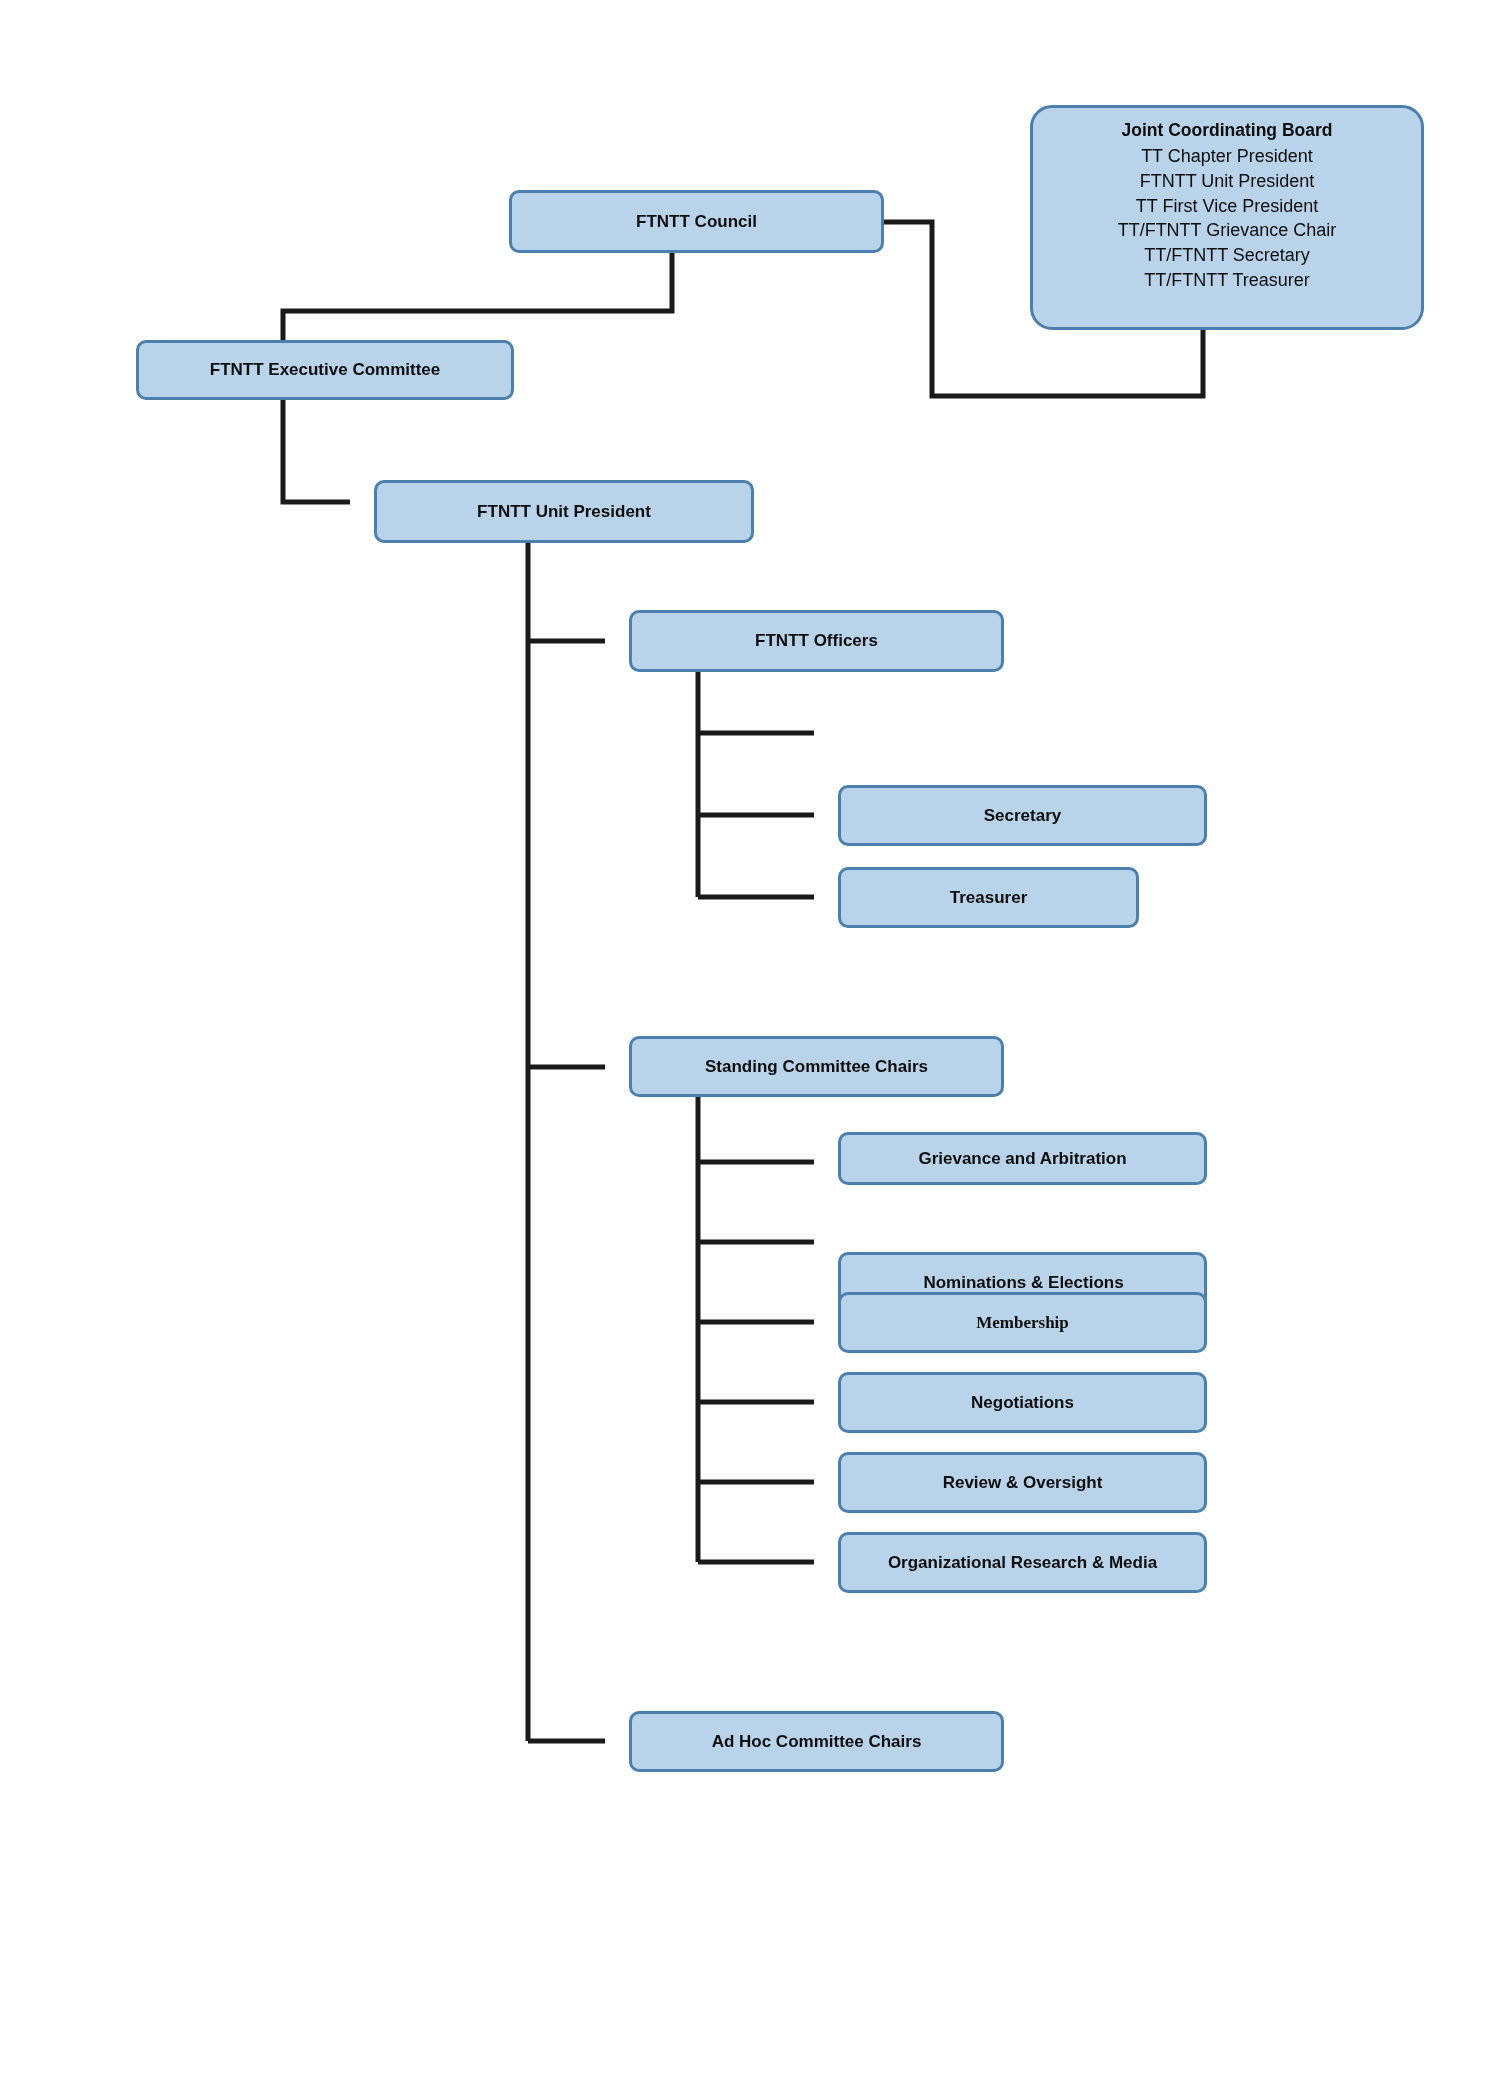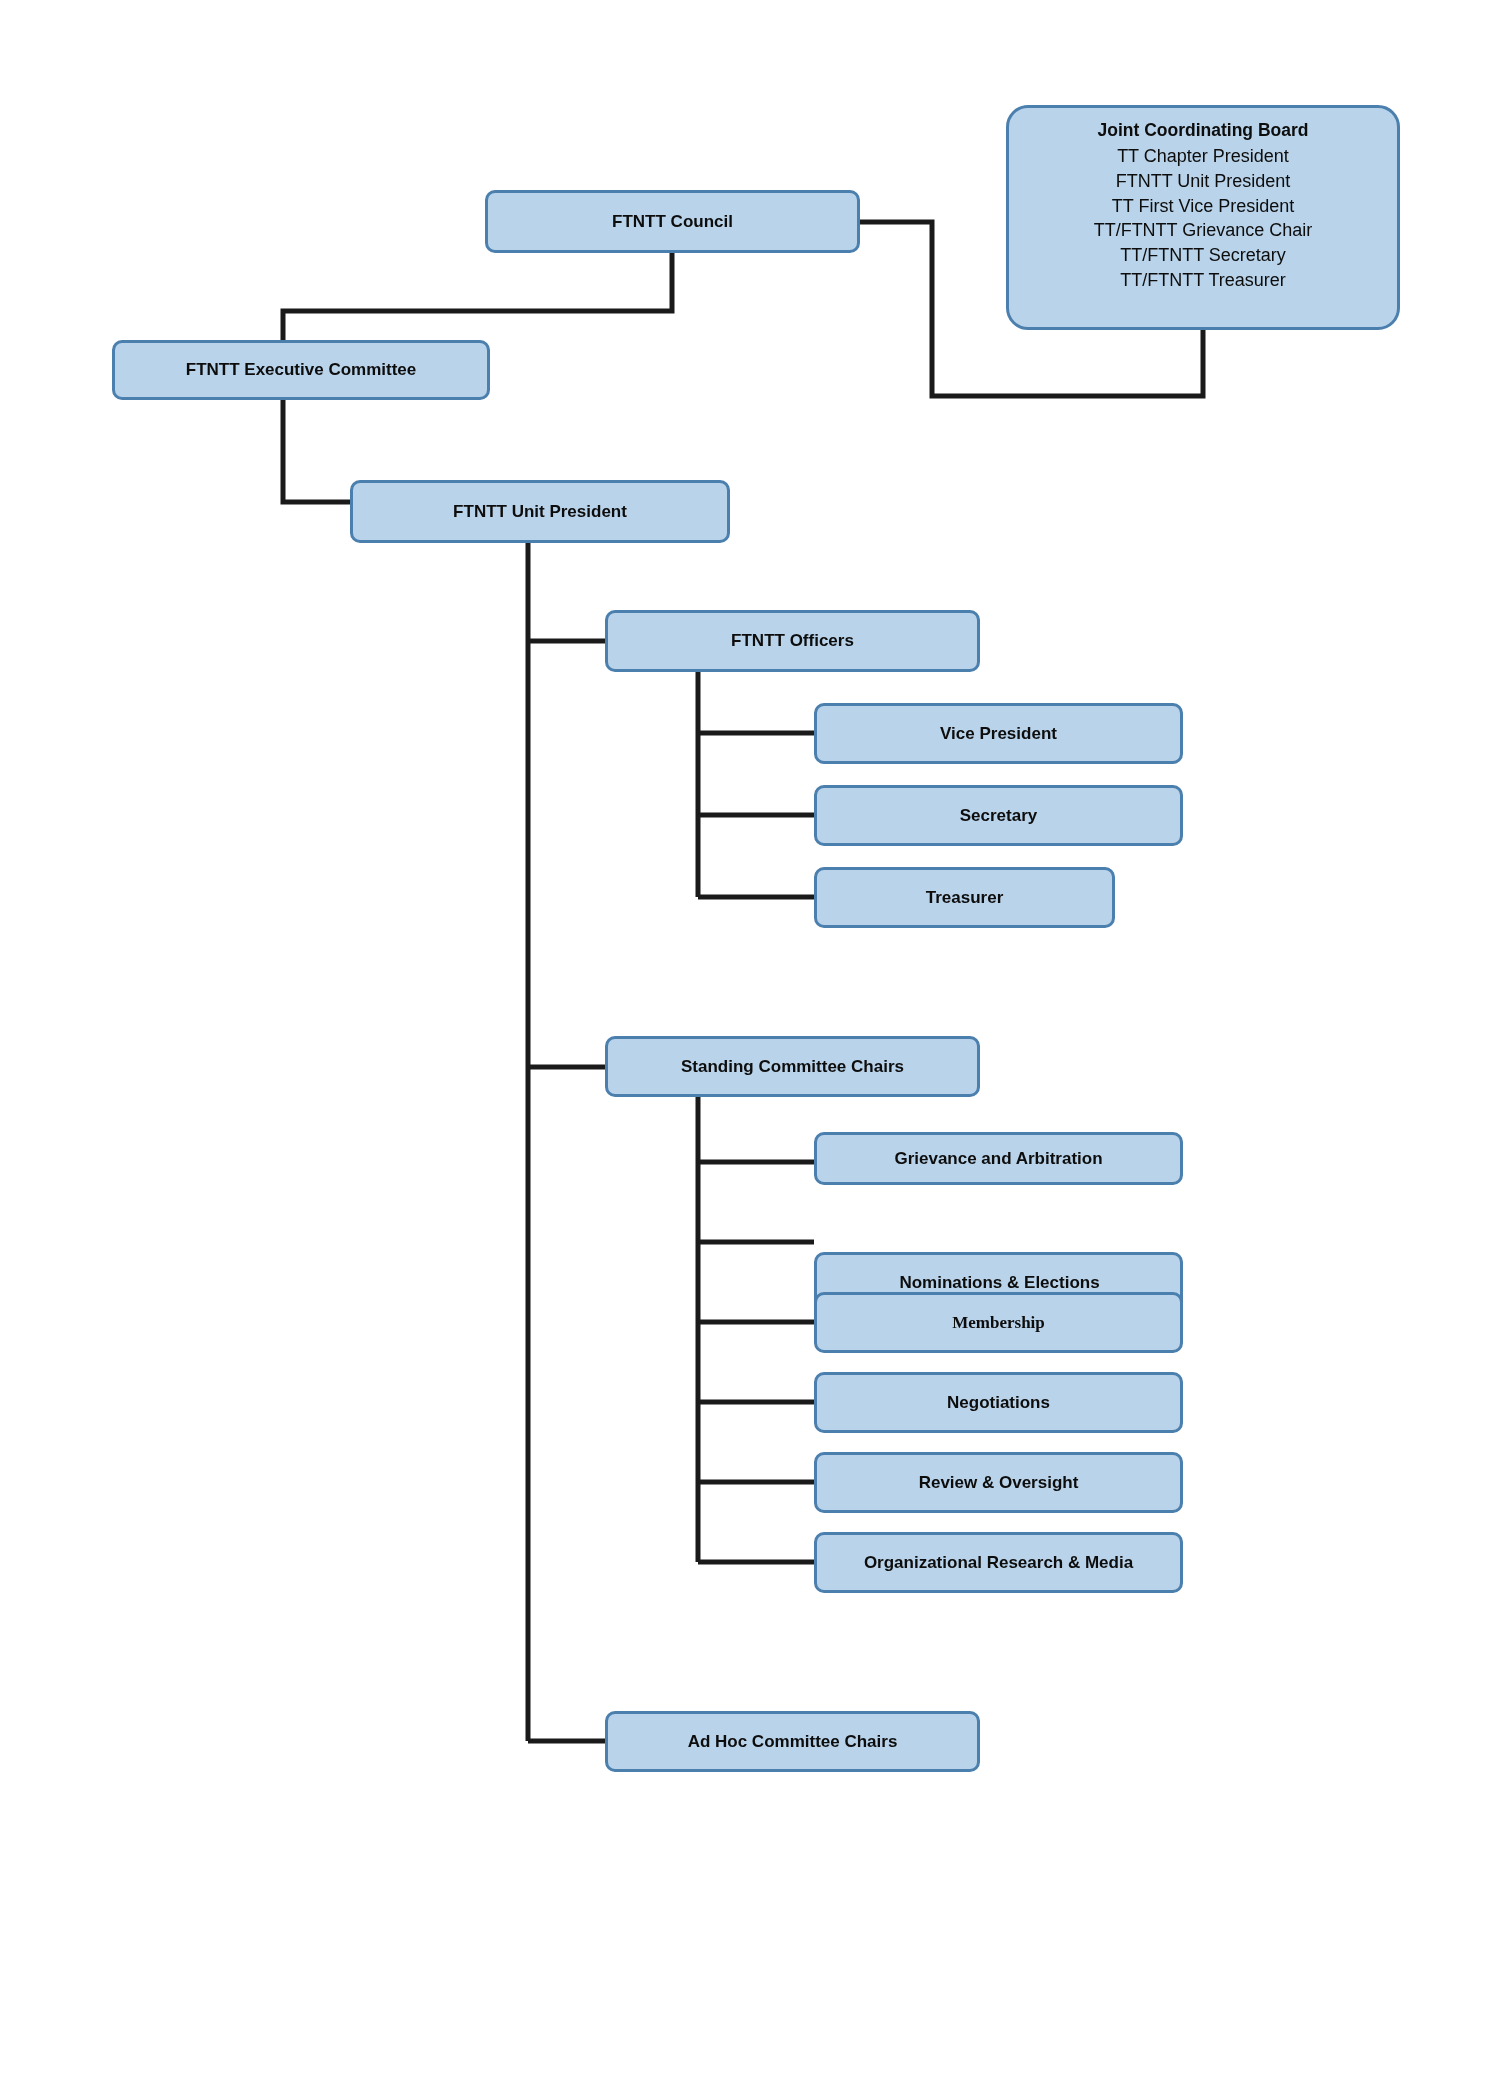--- a/index.html
+++ b/index.html
@@ -36,20 +36,21 @@
     display: flex;
     align-items: center;
     justify-content: center;
     text-align: center;
     color: #0d0d0d;
     font-family: "Liberation Sans", sans-serif;
     font-size: 17px;
     font-weight: bold;
     line-height: 1.25;
     padding: 2px 10px;
+    margin-left: 24px;
   }
   .node.big-radius {
     border-radius: 22px;
     flex-direction: column;
     justify-content: flex-start;
     padding-top: 12px;
   }
   .jcb-title {
     font-weight: bold;
     font-size: 17.5px;
@@ -117,23 +118,20 @@
   </div>
 
   <div class="node" style="left:350px; top:480px; width:380px; height:63px;">
     <span>FTNTT Unit President</span>
   </div>
 
   <div class="node" style="left:605px; top:610px; width:375px; height:62px;">
     <span>FTNTT Officers</span>
   </div>
 
-  <div class="node" style="left:814px; top:703px; width:369px; height:61px;">
-    <span>Vice President</span>
-  </div>
   <div class="node" style="left:814px; top:785px; width:369px; height:61px;">
     <span>Secretary</span>
   </div>
   <div class="node" style="left:814px; top:867px; width:301px; height:61px;">
     <span>Treasurer</span>
   </div>
 
   <div class="node" style="left:605px; top:1036px; width:375px; height:61px;">
     <span>Standing Committee Chairs</span>
   </div>

